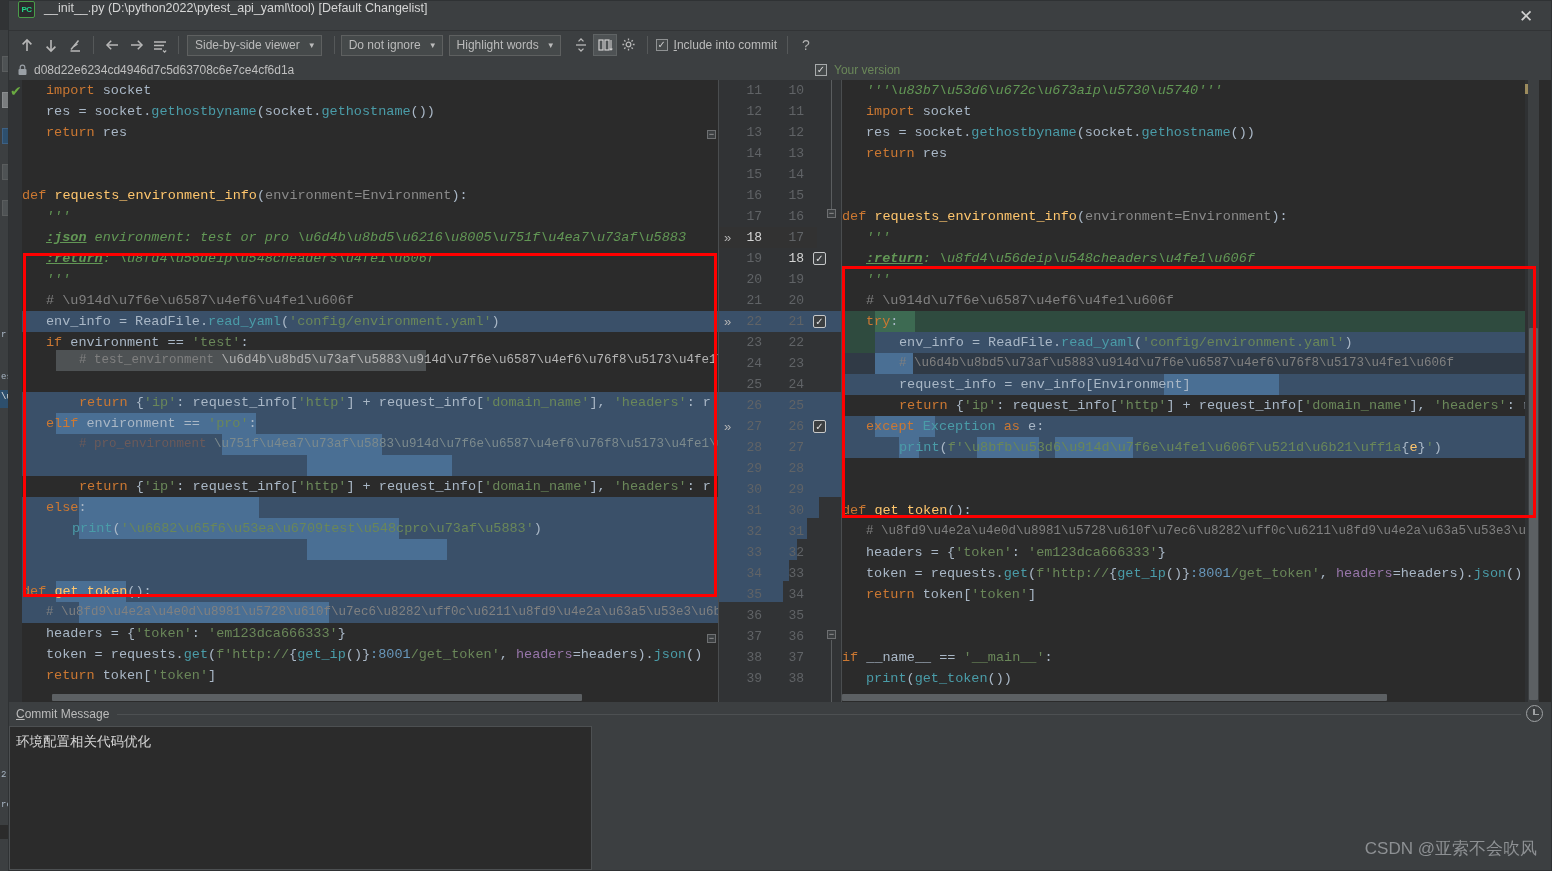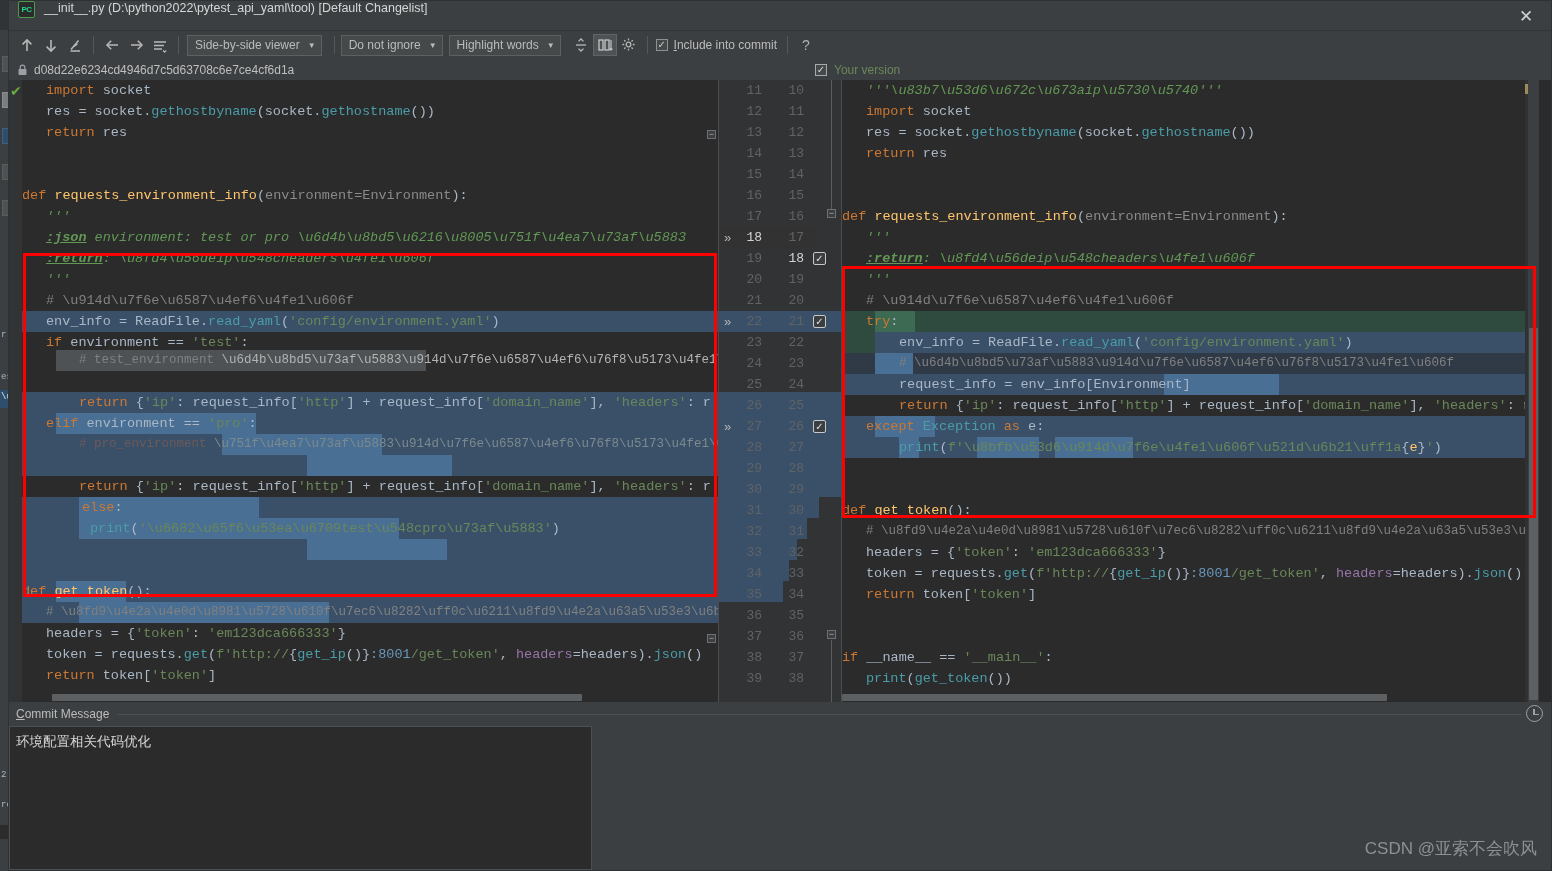--- a/index.html
+++ b/index.html
@@ -413,22 +413,22 @@
           <div class="ln" style="top:168px;left:24px;"><span class="doctag">:return</span><span class="doc">: \u8fd4\u56deip\u548cheaders\u4fe1\u606f</span></div>
           <div class="ln" style="top:189px;left:24px;"><span class="doc">'''</span></div>
           <div class="ln" style="top:210px;left:24px;"><span class="cmt"># \u914d\u7f6e\u6587\u4ef6\u4fe1\u606f</span></div>
           <div class="ln" style="top:231px;left:24px;"><span class="pl">env_info = ReadFile.</span><span class="call">read_yaml</span><span class="pl">(</span><span class="str">'config/environment.yaml'</span><span class="pl">)</span></div>
           <div class="ln" style="top:252px;left:24px;"><span class="kw">if</span> <span class="pl">environment == </span><span class="str">'test'</span><span class="pl">:</span></div>
           <div class="ln" style="top:270px;left:57px;font-size:12.5px;"><span class="cmt"># test_environment </span><span style="color:#b3b3b3;">\u6d4b\u8bd5\u73af\u5883\u914d\u7f6e\u6587\u4ef6\u76f8\u5173\u4fe1\u606f</span></div>
           <div class="ln" style="top:312px;left:57px;"><span class="kw">return</span> <span class="pl">{</span><span class="str">'ip'</span><span class="pl">: request_info[</span><span class="str">'http'</span><span class="pl">] + request_info[</span><span class="str">'domain_name'</span><span class="pl">], </span><span class="str">'headers'</span><span class="pl">: r</span></div>
           <div class="ln" style="top:333px;left:24px;"><span class="kw">elif</span> <span class="pl">environment == </span><span class="str">'pro'</span><span class="pl">:</span></div>
           <div class="ln" style="top:354px;left:57px;font-size:12.5px;"><span style="color:#6b5a5a;"># pro_environment </span><span style="color:#7c8a8d;">\u751f\u4ea7\u73af\u5883\u914d\u7f6e\u6587\u4ef6\u76f8\u5173\u4fe1\u606f</span></div>
           <div class="ln" style="top:396px;left:57px;"><span class="kw">return</span> <span class="pl">{</span><span class="str">'ip'</span><span class="pl">: request_info[</span><span class="str">'http'</span><span class="pl">] + request_info[</span><span class="str">'domain_name'</span><span class="pl">], </span><span class="str">'headers'</span><span class="pl">: r</span></div>
-          <div class="ln" style="top:417px;left:24px;margin-left:36px;"><span class="kw">else</span><span class="pl">:</span></div>
-          <div class="ln" style="top:438px;left:68px;"><span class="call">print</span><span class="pl">(</span><span class="str">'\u6682\u65f6\u53ea\u6709test\u548cpro\u73af\u5883'</span><span class="pl">)</span></div>
+          <div class="ln" style="top:417px;left:24px;"><span class="kw">else</span><span class="pl">:</span></div>
+          <div class="ln" style="top:438px;left:50px;"><span class="call">print</span><span class="pl">(</span><span class="str">'\u6682\u65f6\u53ea\u6709test\u548cpro\u73af\u5883'</span><span class="pl">)</span></div>
           <div class="ln" style="top:501px;left:0px;"><span class="kw">def</span> <span class="fn">get_token</span><span class="pl">():</span></div>
           <div class="ln" style="top:522px;left:24px;font-size:12.5px;"><span class="cmt"># \u8fd9\u4e2a\u4e0d\u8981\u5728\u610f\u7ec6\u8282\uff0c\u6211\u8fd9\u4e2a\u63a5\u53e3\u6bd4\u8f83\u81ea\u5df1\u5f04\u7684\uff0c\u53cd\u6b63\u8fd9\u91cc\u5199\u600e\u4e48\u83b7\u5f97token\u5c31\u884c</span></div>
           <div class="ln" style="top:543px;left:24px;"><span class="pl">headers = {</span><span class="str">'token'</span><span class="pl">: </span><span class="str">'em123dca666333'</span><span class="pl">}</span></div>
           <div class="ln" style="top:564px;left:24px;"><span class="pl">token = requests.</span><span class="call">get</span><span class="pl">(</span><span class="str">f'http://</span><span class="pl">{</span><span class="call">get_ip</span><span class="pl">()}</span><span class="num">:8001</span><span class="str">/get_token'</span><span class="pl">, </span><span class="param">headers</span><span class="pl">=headers).</span><span class="call">json</span><span class="pl">()</span></div>
           <div class="ln" style="top:585px;left:24px;"><span class="kw">return</span> <span class="pl">token[</span><span class="str">'token'</span><span class="pl">]</span></div>
         </div>
 
         <div class="fold" style="right:2px;top:50px;">−</div>
         <div class="fold" style="right:2px;top:554px;">−</div>
 

